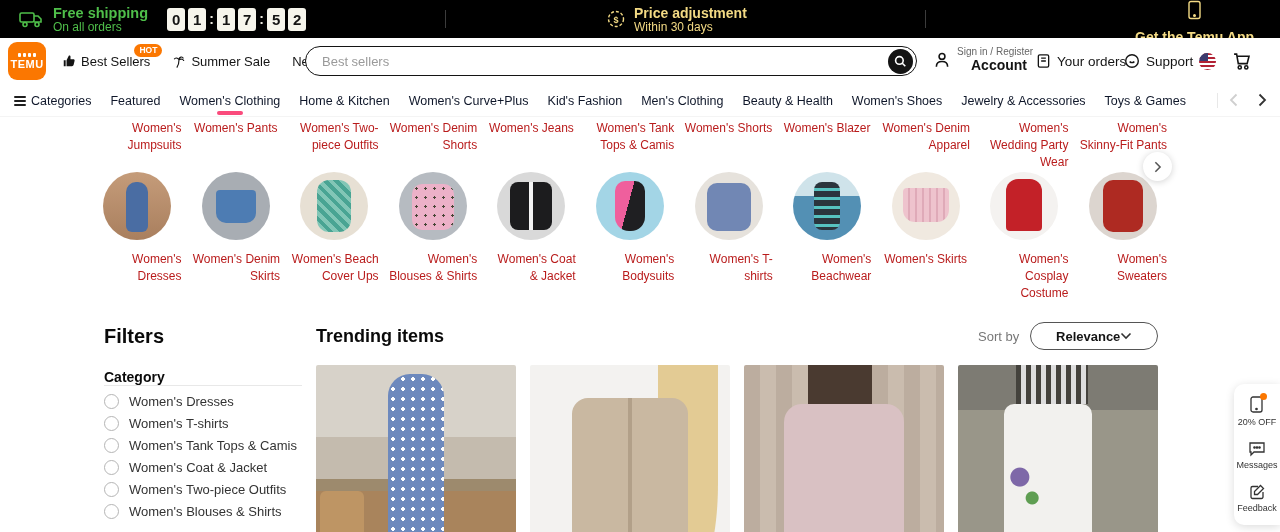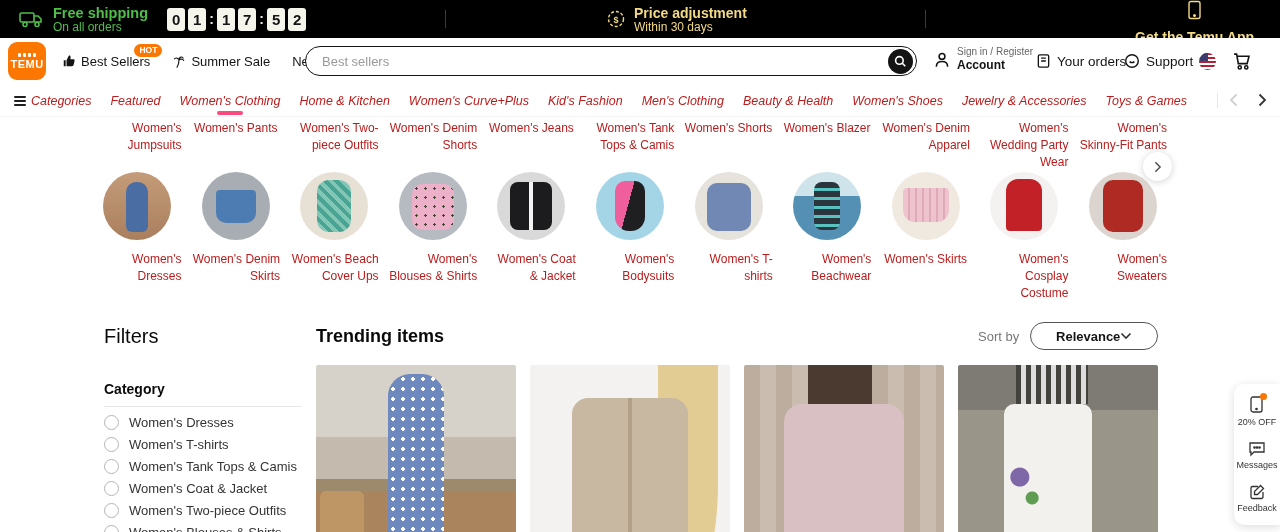--- a/index.html
+++ b/index.html
@@ -38,30 +38,30 @@
   .ql { position:relative; display:flex; align-items:center; gap:5px; font-size:13px; color:#141414; cursor:pointer; white-space:nowrap; }
   .hot-badge { position:absolute; top:-10px; right:-12px; background:var(--orange); color:#fff; font-size:8.5px;
                font-weight:bold; padding:1.5px 5px; border-radius:8px; }
   .search { position:absolute; left:305px; top:8px; width:612px; height:30px; border:1.5px solid #141414;
             border-radius:16px; display:flex; align-items:center; padding:0 3px 0 14px; background:#fff; }
   .search input { border:none; outline:none; flex:1; font-size:13px; color:#333; background:transparent; }
   .search input::placeholder { color:#9a9a9a; }
   .search-btn { width:25px; height:25px; background:#141414; border-radius:50%; display:flex; align-items:center; justify-content:center; cursor:pointer; flex:none; }
   .account { position:absolute; left:933px; top:8px; display:flex; align-items:center; gap:6px; cursor:pointer; }
   .acct-l1 { font-size:10px; color:#666; line-height:12px; }
-  .acct-l2 { font-size:12px; color:#141414; font-weight:bold; line-height:15px; }
+  .acct-l2 { font-size:14px; color:#141414; font-weight:bold; line-height:15px;margin-left:14px; }
   .hdr-item { position:absolute; top:0; height:46px; display:flex; align-items:center; gap:6px; font-size:13.5px; color:#141414; cursor:pointer; }
   .flag { position:absolute; left:1199px; top:15px; width:17px; height:17px; border-radius:50%; overflow:hidden; cursor:pointer;
           background:repeating-linear-gradient(180deg,#b22234 0 2px,#fff 2px 4px); }
   .flag::after { content:""; position:absolute; left:0; top:0; width:9px; height:8px; background:#3c3b6e; }
 
   
   .nav { position:absolute; left:0; top:84px; width:1280px; height:33px; background:#fff; border-bottom:1px solid #f4f4f4; }
   .nav-items { position:absolute; left:14px; top:0; height:33px; width:1190px; display:flex; align-items:center; gap:19px; overflow:hidden; }
-  .nav-item { position:relative; font-size:12.5px; color:#b91c1c; white-space:nowrap; cursor:pointer; display:flex; align-items:center; gap:5px;font-style:italic; }
+  .nav-item { position:relative; font-size:12.5px; color:#0f172a; white-space:nowrap; cursor:pointer; display:flex; align-items:center; gap:5px; }
   .nav-item.active::after { content:""; position:absolute; left:50%; transform:translateX(-50%); bottom:-7px;
                             width:26px; height:4px; border-radius:2px; background:var(--pink); }
   .burger { display:flex; flex-direction:column; gap:2px; }
   .burger i { display:block; width:12px; height:2px; background:#1f1f1f; border-radius:1px; }
   .nav-sep { position:absolute; right:62px; top:9px; width:1px; height:15px; background:#e8e8e8; }
   .nav-chev { position:absolute; top:4px; width:24px; height:24px; display:flex; align-items:center; justify-content:center; cursor:pointer; background:#fff; }
   .nav-chev.prev { right:34px; color:#cfcfcf; }
   .nav-chev.next { right:6px; color:#333; }
   .cat-grid { display:grid; grid-template-columns:repeat(11,1fr); }
   .cat-grid.r1 { position:absolute; top:120px; width:1084px; }
@@ -79,22 +79,22 @@
   .c7 { background:#e6e2dc; } .c7 .garment { width:44px; height:48px; top:11px; border-radius:10px; background:#7187b4; }
   .c8 { background:linear-gradient(180deg,#cfe3ea 0 35%,#5390b4 35%); } .c8 .garment { width:26px; height:48px; top:10px; border-radius:8px; background:repeating-linear-gradient(180deg,#2b353d 0 6px,#57c2c0 6px 9px); }
   .c9 { background:#f0e9e0; } .c9 .garment { width:46px; height:34px; top:16px; border-radius:4px 4px 12px 12px; background:repeating-linear-gradient(90deg,#eec3cd 0 5px,#dfaab8 5px 7px); }
   .c10 { background:#f4f2f0; } .c10 .garment { width:36px; height:52px; top:7px; border-radius:12px 12px 4px 4px; background:#c32128; }
   .c11 { background:#dcd5cf; } .c11 .garment { width:40px; height:52px; top:8px; border-radius:10px; background:#ae2a22; }
   .cat-next { position:absolute; left:1143px; top:152px; width:29px; height:29px; border-radius:50%; background:#fff;
               box-shadow:0 1px 7px rgba(0,0,0,.18); display:flex; align-items:center; justify-content:center; cursor:pointer; color:#555; }
 
   
   .filters { position:absolute; left:104px; top:325px; width:198px; }
-  .filters-title { font-size:20px; font-weight:normal; color:#0a0a0a; }
-  .group-title { font-size:14px; font-weight:bold; color:#0a0a0a; margin-top:33px; padding-bottom:9px; border-bottom:1px solid #e8e8e8; }
+  .filters-title { font-size:20px; font-weight:bold; color:#0a0a0a; }
+  .group-title { font-size:14px; font-weight:bold; color:#0a0a0a; margin-top:21px; border-bottom:1px solid #e8e8e8; }
   .opt { display:flex; align-items:center; gap:10px; margin-top:8px; height:14px; cursor:pointer; }
   .radio { width:15px; height:15px; border:1.5px solid #b5b5b5; border-radius:50%; flex:none; background:#fff; }
   .opt-label { font-size:13px; color:#333; white-space:nowrap; }
 
   
   .trending { position:absolute; left:316px; top:326px; font-size:18px; font-weight:bold; color:#0a0a0a; }
   .sort { position:absolute; left:978px; top:322px; display:flex; align-items:center; gap:11px; }
   .sort-label { font-size:13px; color:#777; }
   .sort-pill { width:128px; height:28px; border:1px solid #555; border-radius:15px; display:flex; align-items:center;
                justify-content:center; padding:0 13px; cursor:pointer; background:#fff; }

